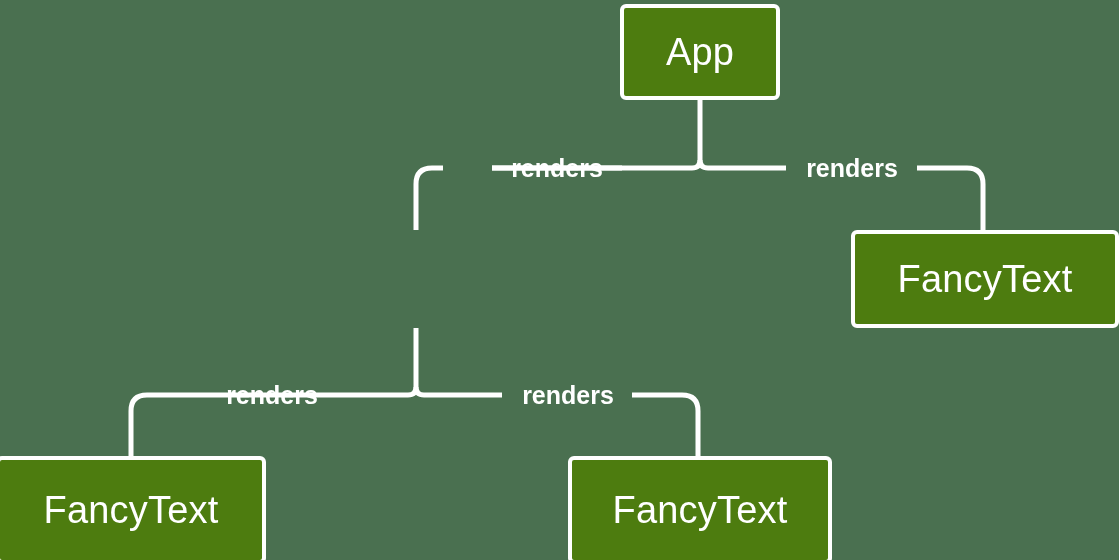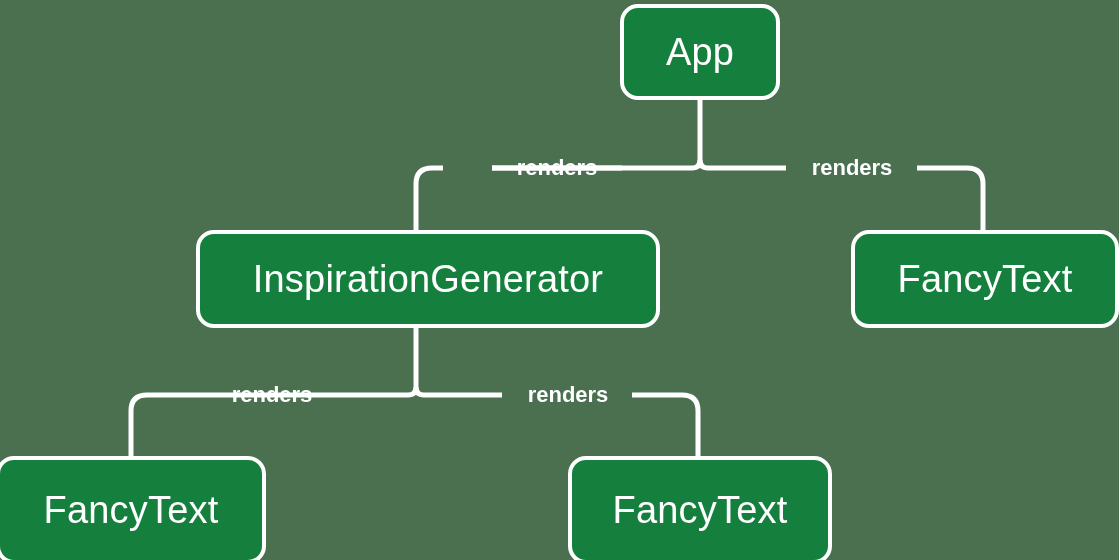--- a/index.html
+++ b/index.html
@@ -23,37 +23,37 @@
     position: absolute;
     left: 0;
     top: 0;
     width: 1119px;
     height: 560px;
     pointer-events: none;
   }
   .node {
     position: absolute;
     box-sizing: border-box;
-    background: #15803d;
+    background: #4d7c0f;
     border: 4px solid #ffffff;
-    border-radius: 18px;
+    border-radius: 6px;
     display: flex;
     align-items: center;
     justify-content: center;
     color: #ffffff;
     font-size: 38px;
     font-weight: 400;
     letter-spacing: 0.2px;
     white-space: nowrap;
     z-index: 2;
   }
   .edge-label {
     position: absolute;
     color: #ffffff;
-    font-size: 22px;
+    font-size: 25px;
     font-weight: 700;
     white-space: nowrap;
     z-index: 3;
     transform: translate(-50%, -50%);
   }
 </style>
 </head>
 <body>
 
 <div id="diagram-root">
@@ -84,23 +84,20 @@
 
       <path d="M494 395 L502 395" stroke="#ffffff" stroke-width="5" stroke-linecap="butt" fill="none"></path>
       <path d="M632 395 L682 395 Q698 395 698 411 L698 456" stroke="#ffffff" stroke-width="5" stroke-linecap="butt" fill="none"></path>
     </g>
   </svg>
 
   <div class="node" style="left:620px; top:4px; width:160px; height:96px;">
     <span>App</span>
   </div>
 
-  <div class="node" style="left:196px; top:230px; width:464px; height:98px;">
-    <span>InspirationGenerator</span>
-  </div>
 
   <div class="node" style="left:851px; top:230px; width:268px; height:98px;">
     <span>FancyText</span>
   </div>
 
   <div class="node" style="left:-4px; top:456px; width:270px; height:108px;">
     <span>FancyText</span>
   </div>
 
   <div class="node" style="left:568px; top:456px; width:264px; height:108px;">

